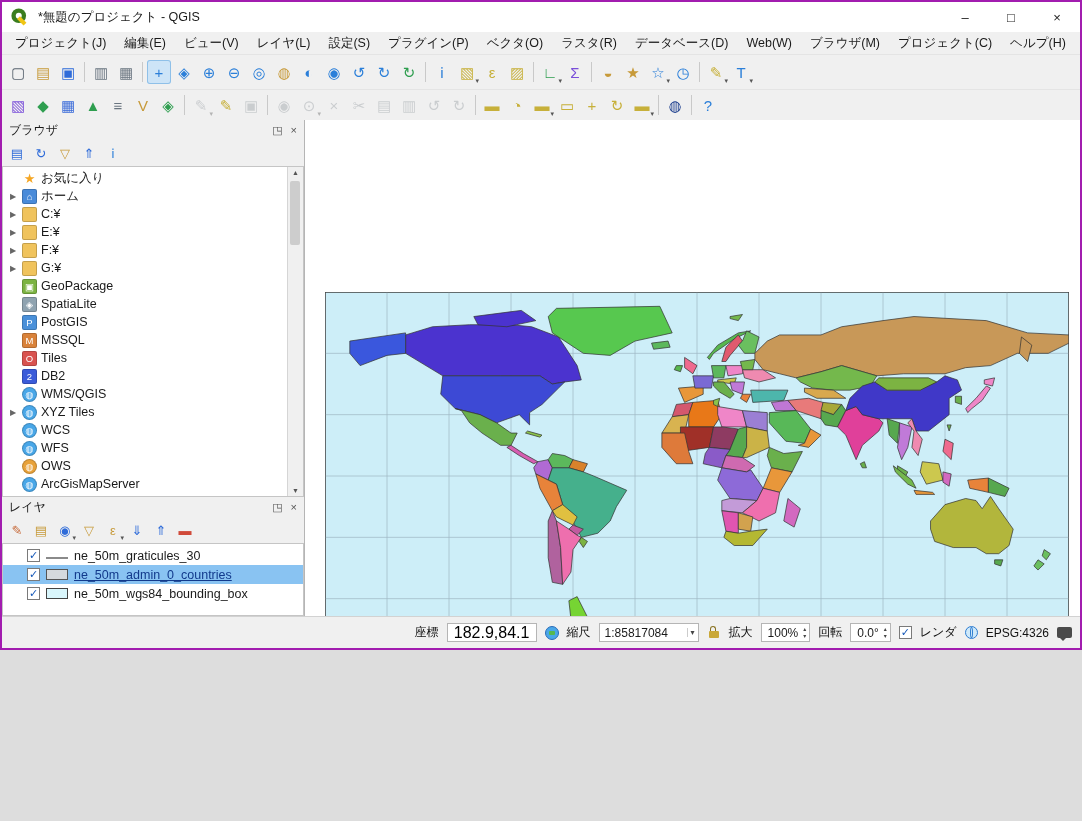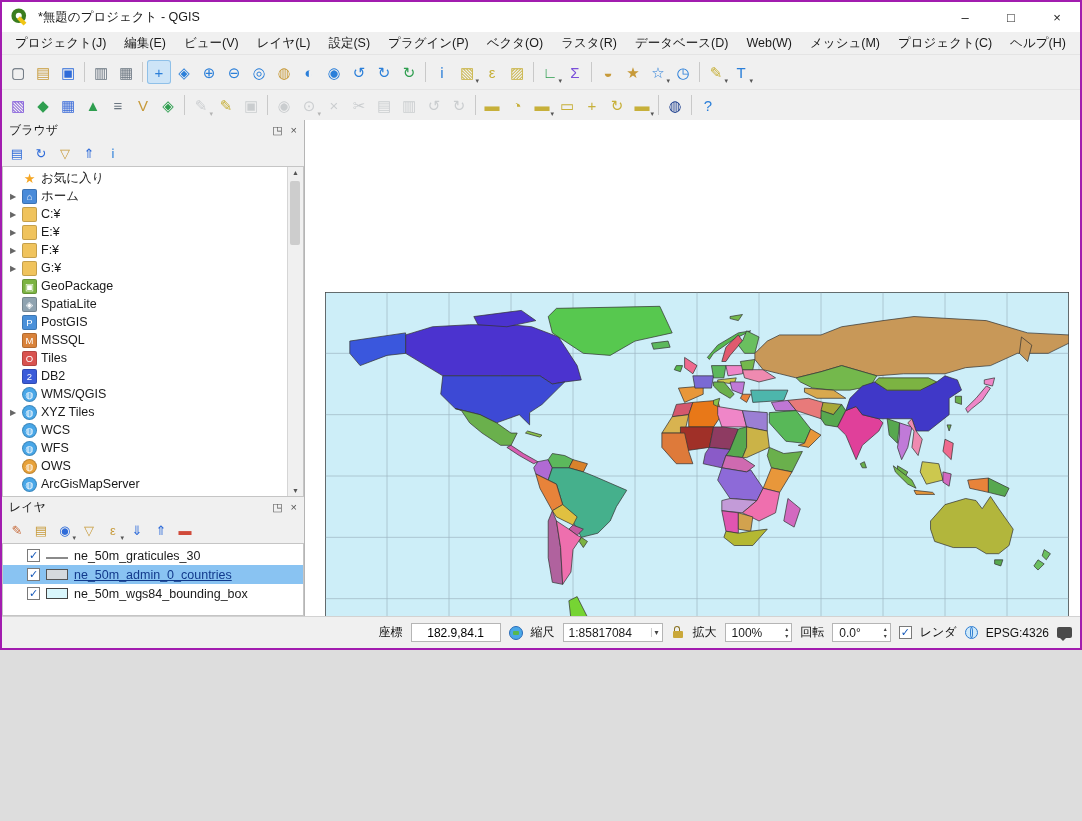--- a/index.html
+++ b/index.html
@@ -76,26 +76,26 @@
   .searchbox{width:190px;height:20px;box-sizing:border-box;border:1px solid #b5b5b5;border-radius:10px;
     background:#f7f7f7;display:flex;align-items:center;padding:0 8px;gap:6px;flex:0 0 auto}
   .searchbox input{border:none;background:transparent;outline:none;font-size:12px;width:100%;
     color:#333;font-family:"Liberation Sans",sans-serif}
   .mag{width:8px;height:8px;border:1.5px solid #858585;border-radius:50%;position:relative;flex:0 0 auto}
   .mag::after{content:"";position:absolute;width:5px;height:1.5px;background:#858585;right:-4px;
     bottom:-1px;transform:rotate(40deg)}
   .sb-spacer{flex:1 1 auto}
   .sb-label{color:#111}
   .sb-input{width:90px;height:19px;box-sizing:border-box;border:1px solid #b5b5b5;background:#fff;
-    text-align:center;font-size:12px;font-family:"Liberation Sans",sans-serif}
+    text-align:center;font-size:16px;font-family:"Liberation Sans",sans-serif}
   .combo{width:100px;height:19px;box-sizing:border-box;border:1px solid #b5b5b5;background:#fff;
     display:flex;align-items:center;justify-content:space-between;padding:0 3px 0 5px}
   .combo .arr{font-size:8px;color:#444;border-left:1px solid #ccc;padding-left:3px}
   .spin{height:19px;box-sizing:border-box;border:1px solid #b5b5b5;background:#fff;display:flex;
-    align-items:center;gap:23px;padding:0 3px 0 6px}
+    align-items:center;gap:5px;padding:0 3px 0 6px}
   .spin .arrs{display:flex;flex-direction:column;font-size:6px;color:#444;line-height:1.1}
   .lockwrap{width:14px;display:inline-flex;justify-content:center}
   .lock{width:10px;height:7px;background:#caa83a;border-radius:1px;position:relative;margin-top:4px}
   .lock::before{content:"";position:absolute;top:-5px;left:1px;width:6px;height:5px;
     border:1.4px solid #8a7322;border-bottom:none;border-radius:3px 3px 0 0;box-sizing:border-box}
   .globe{width:13px;height:13px;border-radius:50%;background:#cfe9fa;border:1px solid #2e7dd1;
     box-sizing:border-box;position:relative;flex:0 0 auto}
   .globe::before{content:"";position:absolute;left:4px;top:0;width:3px;height:11px;
     border:1px solid #2e7dd1;border-radius:50%;box-sizing:border-box}
   .extent{width:14px;height:14px;border-radius:50%;background:#49a7e8;border:1px solid #2a6bb8;
@@ -131,21 +131,21 @@
       <span class="menu-item">プロジェクト(J)</span>
       <span class="menu-item">編集(E)</span>
       <span class="menu-item">ビュー(V)</span>
       <span class="menu-item">レイヤ(L)</span>
       <span class="menu-item">設定(S)</span>
       <span class="menu-item">プラグイン(P)</span>
       <span class="menu-item">ベクタ(O)</span>
       <span class="menu-item">ラスタ(R)</span>
       <span class="menu-item">データベース(D)</span>
       <span class="menu-item">Web(W)</span>
-      <span class="menu-item">メッシュ(M)</span>
+      <span class="menu-item">ブラウザ(M)</span>
       <span class="menu-item">プロジェクト(C)</span>
       <span class="menu-item">ヘルプ(H)</span>
     </div>
 
   <div class="toolbar row1">
       <span class="tb-btn">
         <span class="tb-glyph" style="color:#5a6570">▢</span>
       </span>
       <span class="tb-btn">
         <span class="tb-glyph" style="color:#c79a3a">▤</span>

